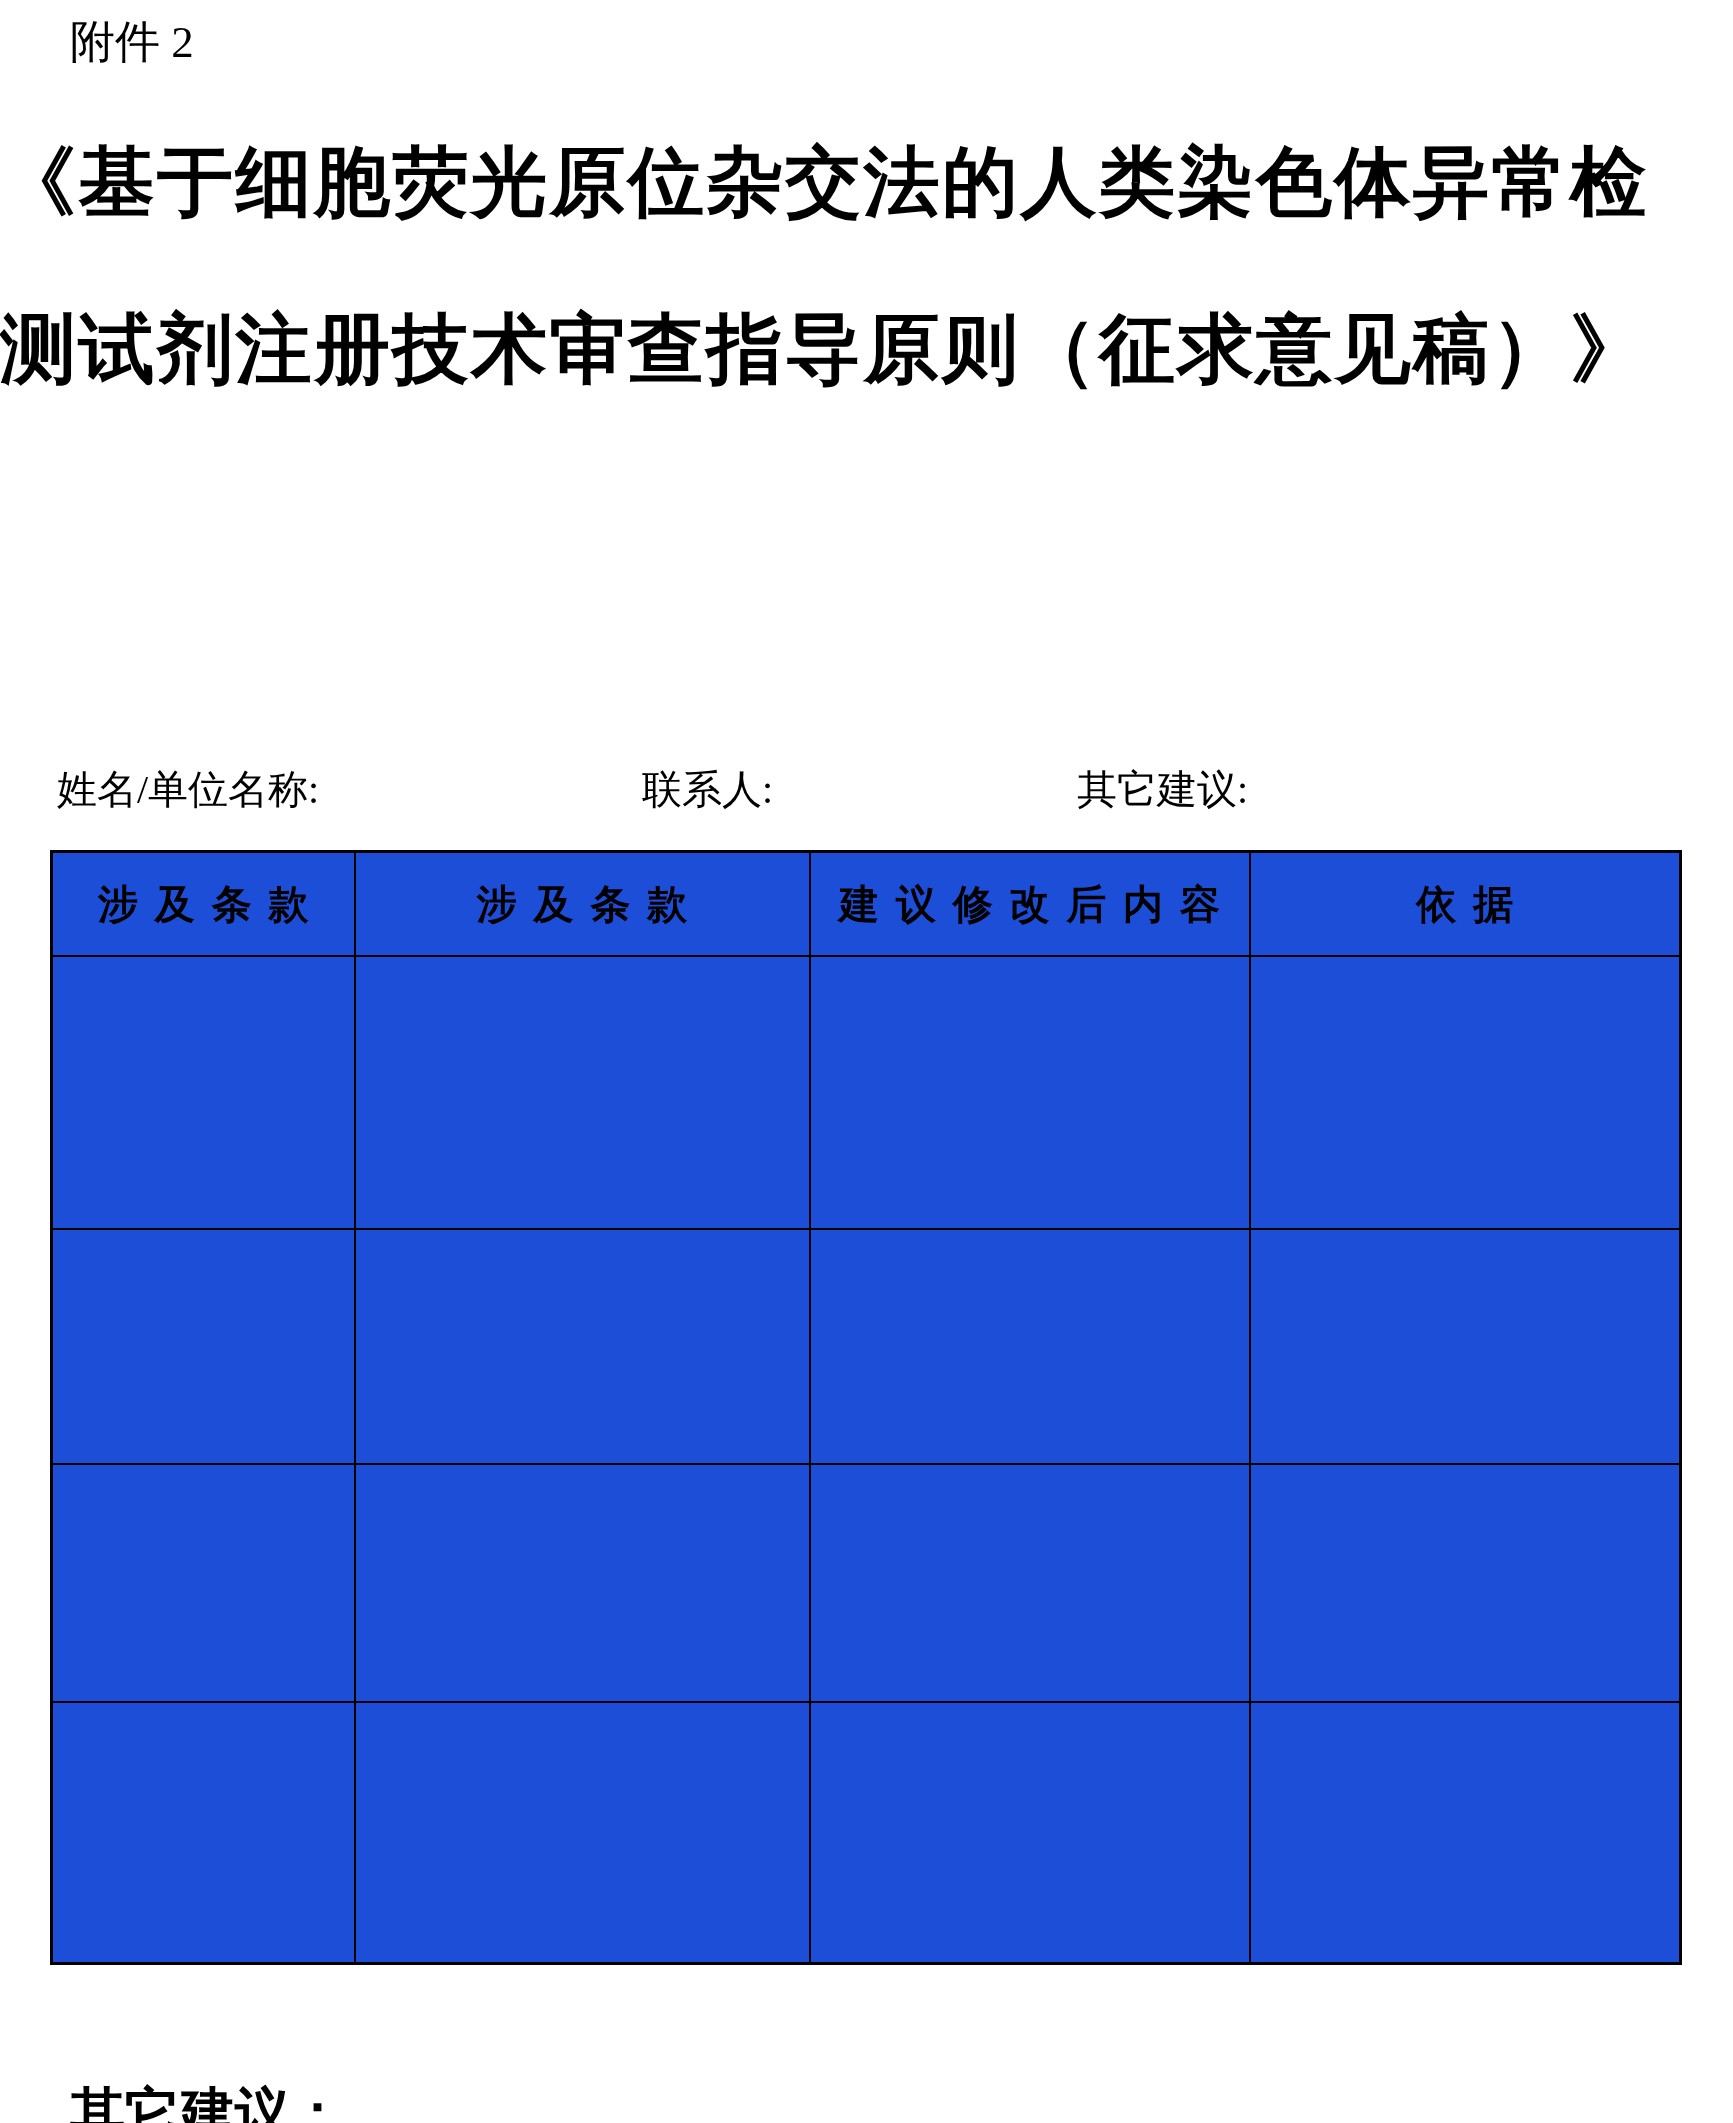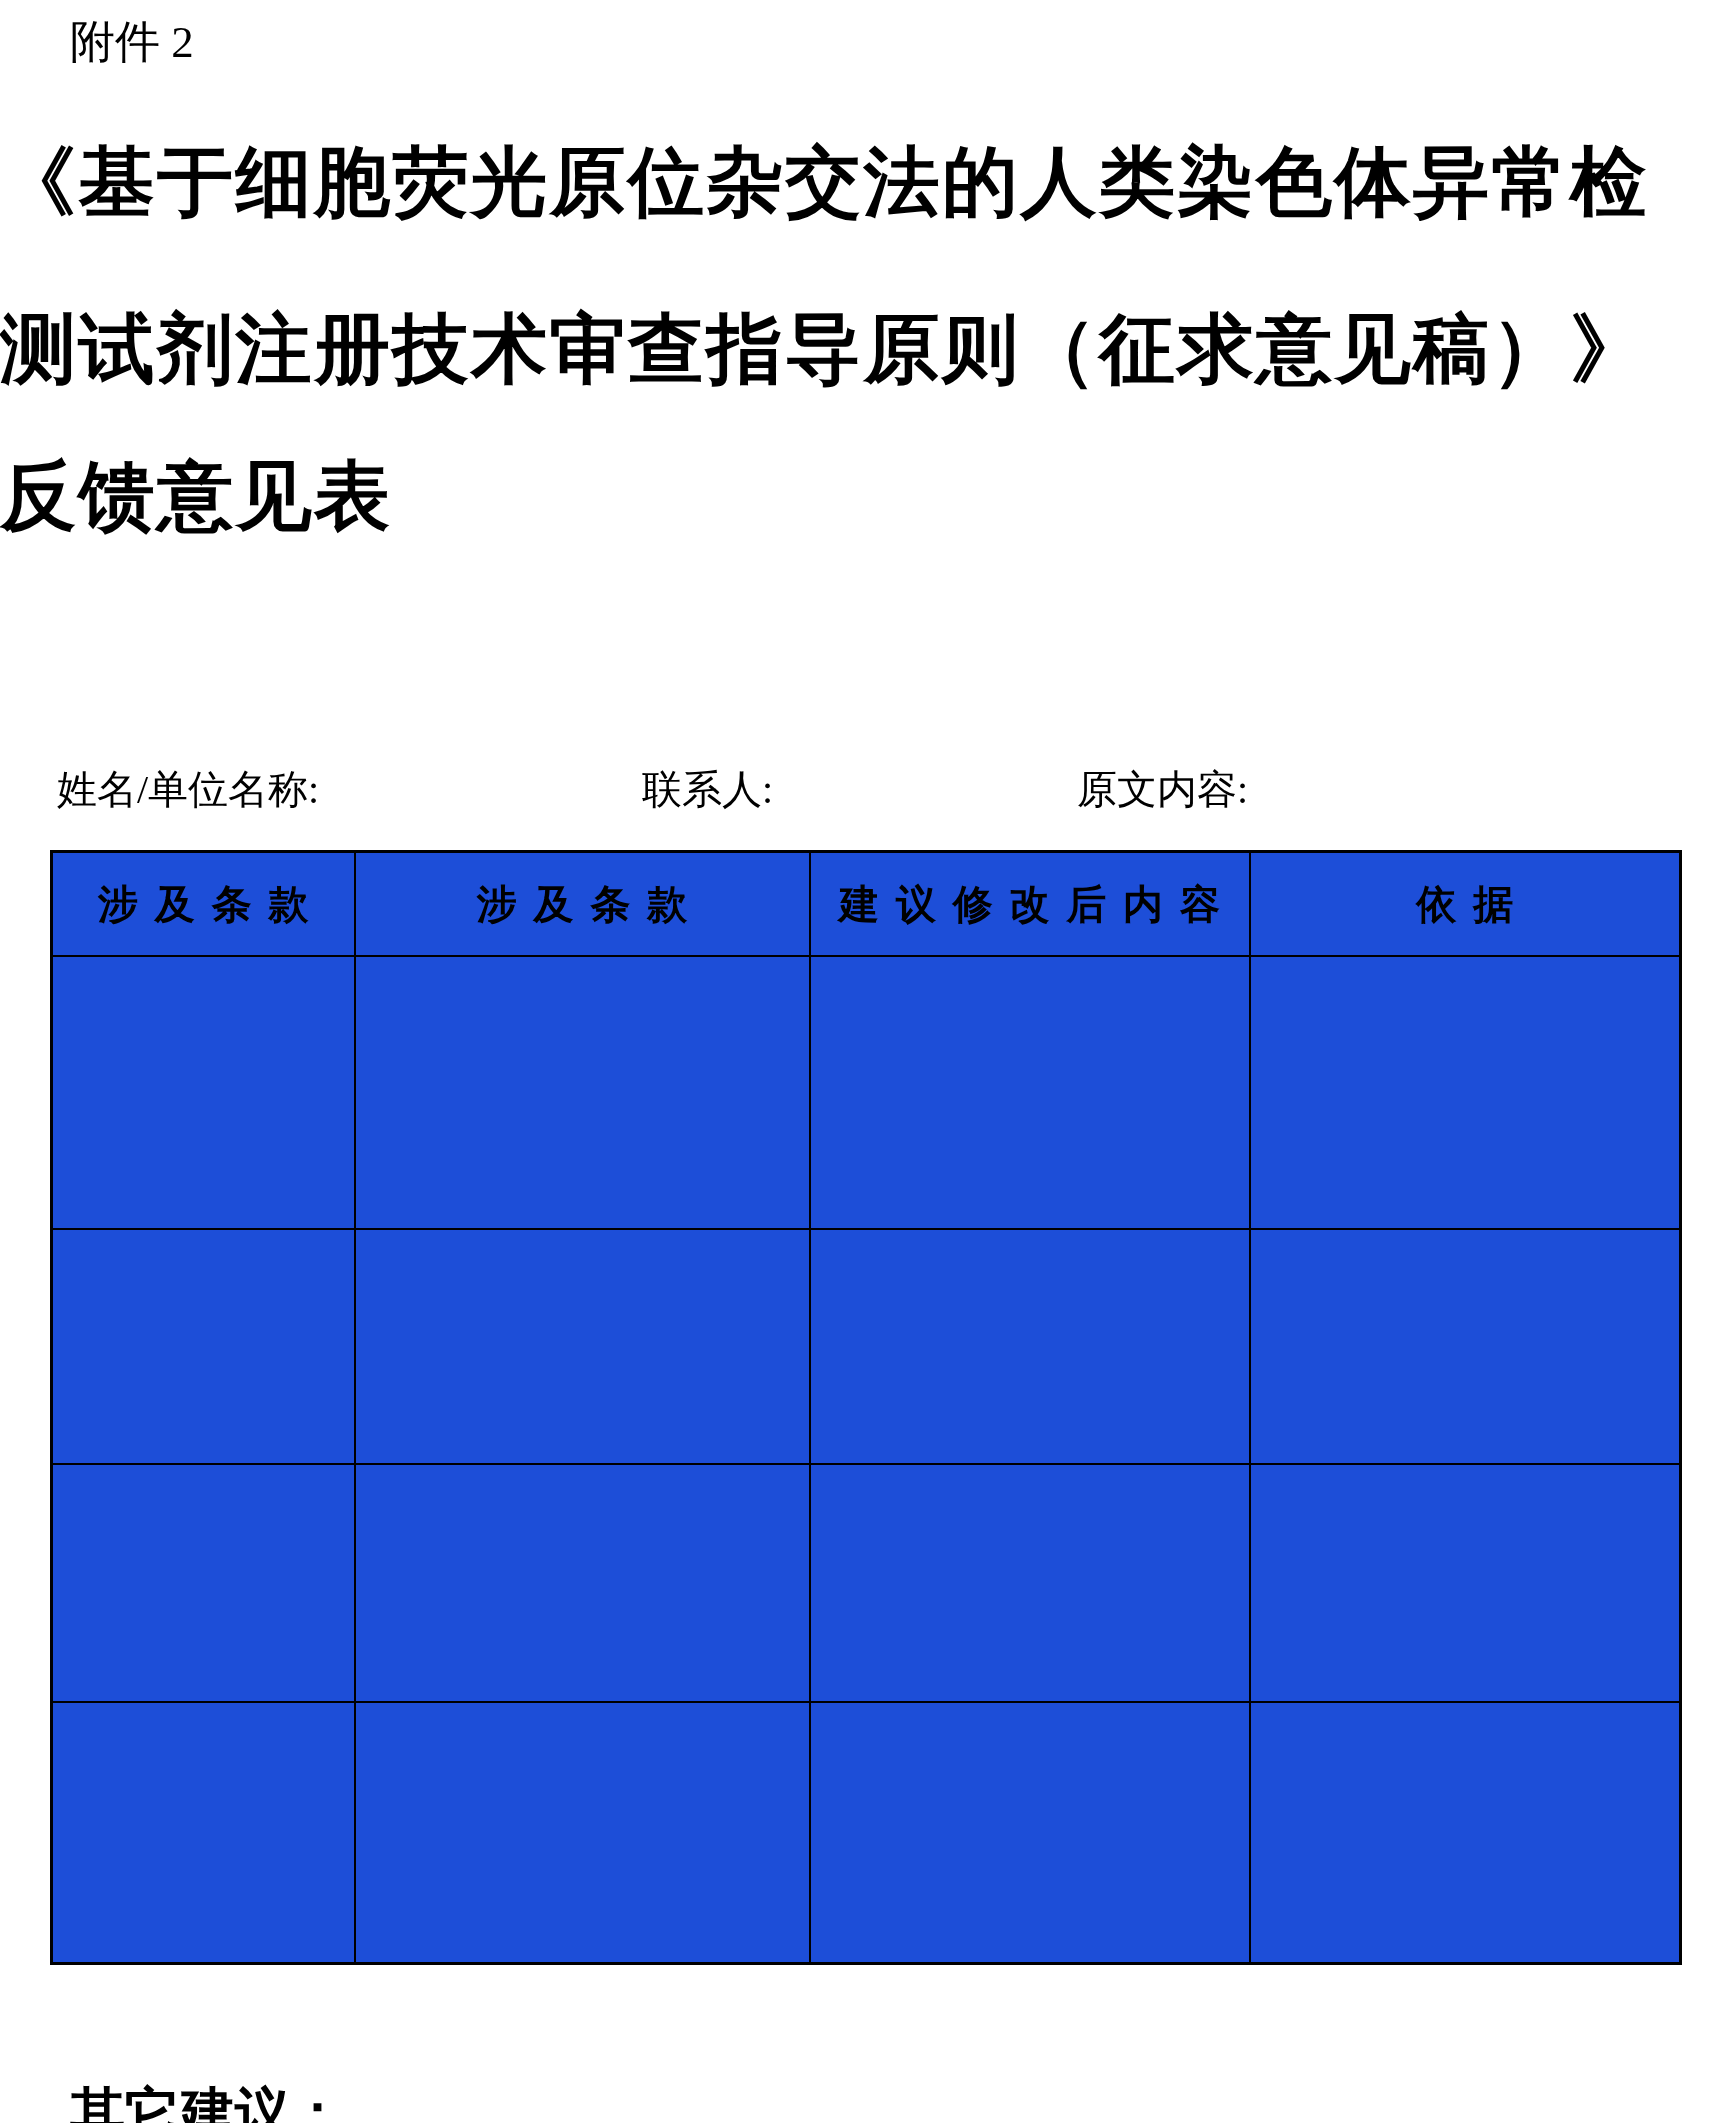--- a/index.html
+++ b/index.html
@@ -119,30 +119,29 @@
 </style>
 </head>
 <body>
 
 <div id="page">
 
   <div id="attachment-label">附件 2</div>
 
   <div class="title-line" id="title-line-1">《基于细胞荧光原位杂交法的人类染色体异常检</div>
   <div class="title-line" id="title-line-2">测试剂注册技术审查指导原则（征求意见稿）》</div>
-  <div class="title-line" id="title-line-3">反馈意见表</div>
 
   <div id="contact-fields">
     <span class="field-label" id="name-org-label">姓名/单位名称:</span>
     <span class="field-value" id="name-org-value"></span>
 
     <span class="field-label" id="contact-person-label">联系人:</span>
     <span class="field-value" id="contact-person-value"></span>
 
-    <span class="field-label" id="contact-phone-label">原文内容:</span>
+    <span class="field-label" id="contact-phone-label">其它建议:</span>
     <span class="field-value" id="contact-phone-value"></span>
   </div>
 
   <table id="feedback-table">
     <colgroup>
       <col class="col-1">
       <col class="col-2">
       <col class="col-3">
       <col class="col-4">
     </colgroup>

